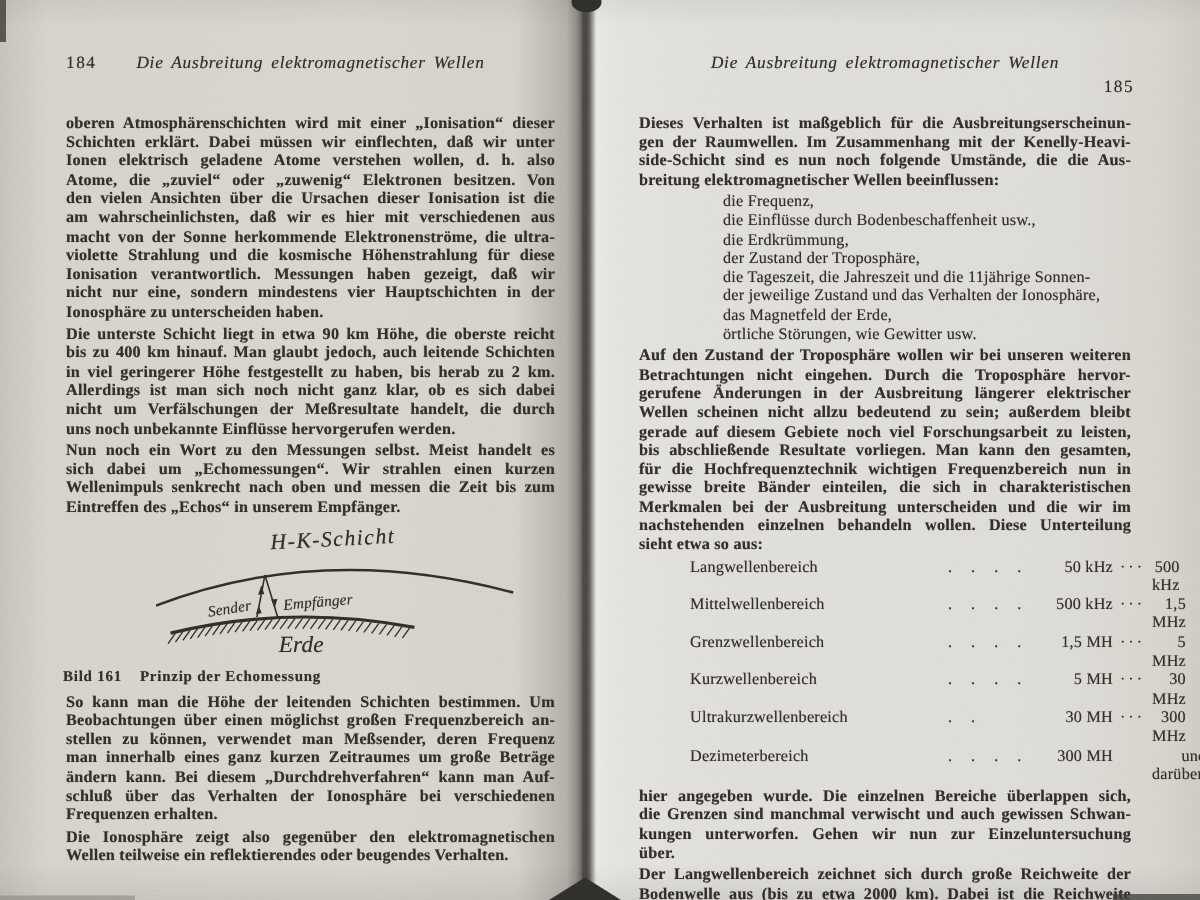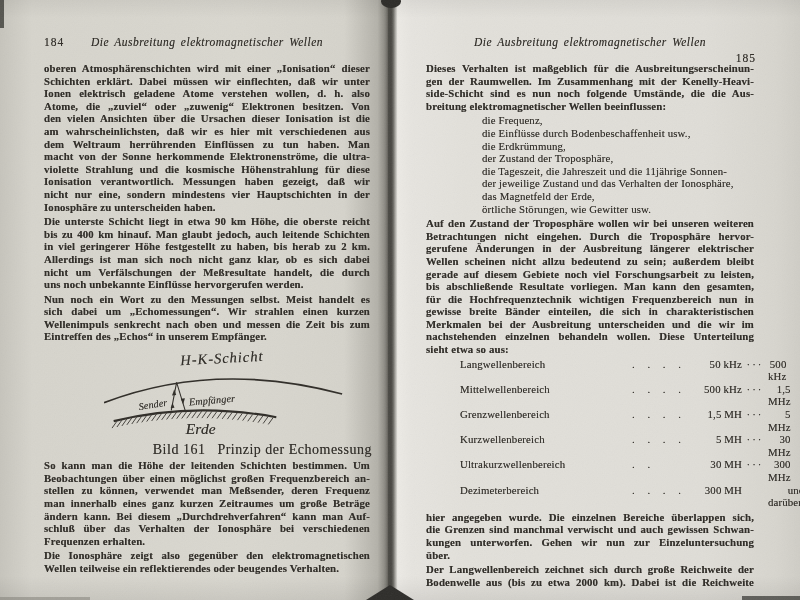--- a/index.html
+++ b/index.html
@@ -11,21 +11,21 @@
           linear-gradient(90deg,
             #c6c4bc 0, #d6d4cc 4%, #d9d7cf 30%, #d5d3cb 43%,
             #b3b1a9 47.2%, #807e77 48.4%, #4f4e48 48.9%, #6b6a64 49.15%,
             #eceae5 49.7%, #e6e4df 51.5%, #e2e0da 58%,
             #dfddd7 88%, #d7d5ce 97%, #cfcdc6 100%);}
   
   .page{position:absolute;top:0;height:600px;color:#2f2c27;
         text-shadow:0 0 .5px rgba(47,44,39,.55);}
   .page-left{left:42px;width:330px;}
   .page-right{left:424px;width:332px;}
-  .running-header{position:relative;height:16px;margin-top:36px;margin-bottom:10px;
+  .running-header{position:relative;height:16px;margin-top:36px;margin-bottom:24px;
         font-size:11.5px;white-space:nowrap;}
   .running-title{position:absolute;left:0;right:0;text-align:center;
         font-style:italic;letter-spacing:.5px;word-spacing:2px;}
   .pageno-left{position:absolute;left:2px;top:0;letter-spacing:1px;}
   .pageno-right{position:absolute;right:0;top:16px;letter-spacing:1px;text-align:center;}
   
   .bodytext{font-size:10.8px;line-height:12.6px;letter-spacing:.15px;}
   .para{margin:2px;font-weight:bold;}
   .line{min-height:12.6px;}
   .jfull{text-align:justify;text-align-last:justify;}
@@ -35,21 +35,21 @@
   .freq-table{margin:2px 0 2px 0;}
   .trow{display:flex;line-height:12.6px;}
   .tlabel{padding-left:36px;width:172px;flex:none;}
   .tdots{width:58px;flex:none;letter-spacing:5px;overflow:hidden;white-space:nowrap;}
   .tlow{width:52px;flex:none;text-align:right;}
   .tsep{width:26px;flex:none;text-align:center;letter-spacing:2px;}
   .thigh{flex:1;text-align:right;padding-right:2px;}
   
   .figure{margin:6px 0 3px 0;}
   .fig-canvas{margin-left:62px;}
-  .fig-caption{text-align:right;font-size:14px;letter-spacing:.5px;margin-top:2px;}
+  .fig-caption{text-align:left;font-size:10px;letter-spacing:.5px;margin-top:2px;font-weight:bold;}
   .capgap{display:inline-block;width:12px;}
   .fig-hand{font-style:italic;}
   
   .artifact{position:absolute;pointer-events:none;}
   .binding-line{left:388px;top:0;width:3px;height:600px;background:#45443f;
         box-shadow:0 0 3px 1px rgba(60,58,54,.55);opacity:.85;}
   .binding-top-nub{left:381px;top:-5px;width:20px;height:13px;background:#2d2c29;
         border-radius:50%;}
   .binding-bottom-wedge{left:366px;top:585px;width:48px;height:15px;background:#2e2d2a;
         clip-path:polygon(50% 0,100% 100%,0 100%);}
@@ -71,21 +71,20 @@
 
     <div class="bodytext">
       <div>
           <div class="para">
             <div class="line jfull">oberen Atmosphärenschichten wird mit einer „Ionisation“ dieser</div>
             <div class="line jfull">Schichten erklärt. Dabei müssen wir einflechten, daß wir unter</div>
             <div class="line jfull">Ionen elektrisch geladene Atome verstehen wollen, d. h. also</div>
             <div class="line jfull">Atome, die „zuviel“ oder „zuwenig“ Elektronen besitzen. Von</div>
             <div class="line jfull">den vielen Ansichten über die Ursachen dieser Ionisation ist die</div>
             <div class="line jfull">am wahrscheinlichsten, daß wir es hier mit verschiedenen aus</div>
-            <div class="line jfull">dem Weltraum herrührenden Einflüssen zu tun haben. Man</div>
             <div class="line jfull">macht von der Sonne herkommende Elektronenströme, die ultra-</div>
             <div class="line jfull">violette Strahlung und die kosmische Höhenstrahlung für diese</div>
             <div class="line jfull">Ionisation verantwortlich. Messungen haben gezeigt, daß wir</div>
             <div class="line jfull">nicht nur eine, sondern mindestens vier Hauptschichten in der</div>
             <div class="line">Ionosphäre zu unterscheiden haben.</div>
           </div>
           <div class="para">
             <div class="line jfull">Die unterste Schicht liegt in etwa 90 km Höhe, die oberste reicht</div>
             <div class="line jfull">bis zu 400 km hinauf. Man glaubt jedoch, auch leitende Schichten</div>
             <div class="line jfull">in viel geringerer Höhe festgestellt zu haben, bis herab zu 2 km.</div>

